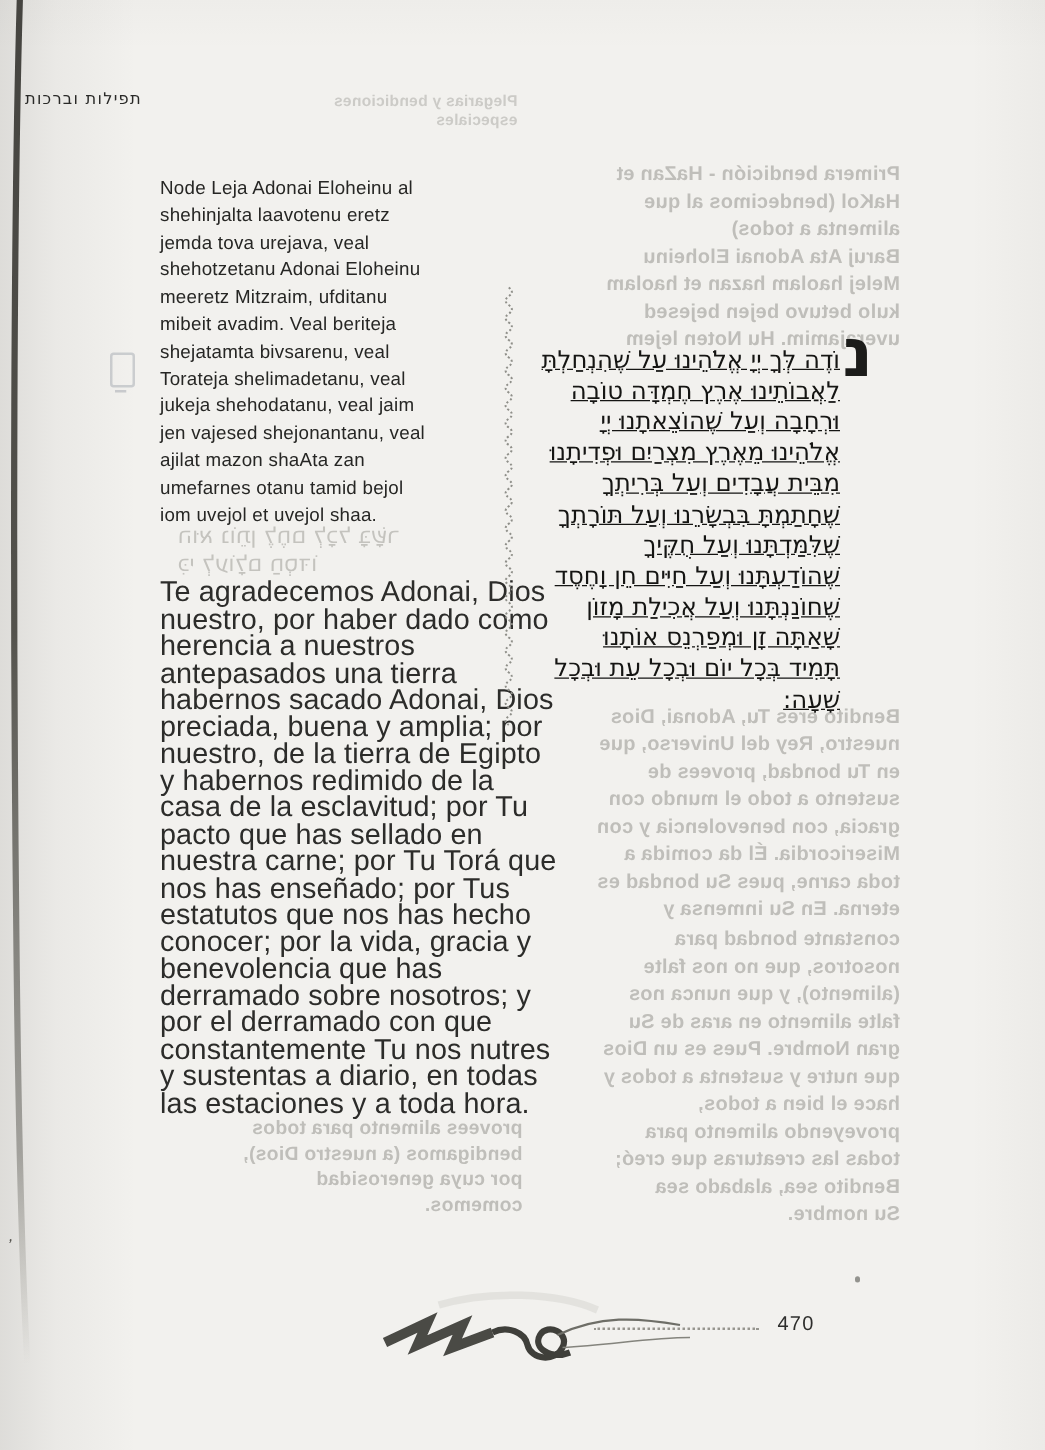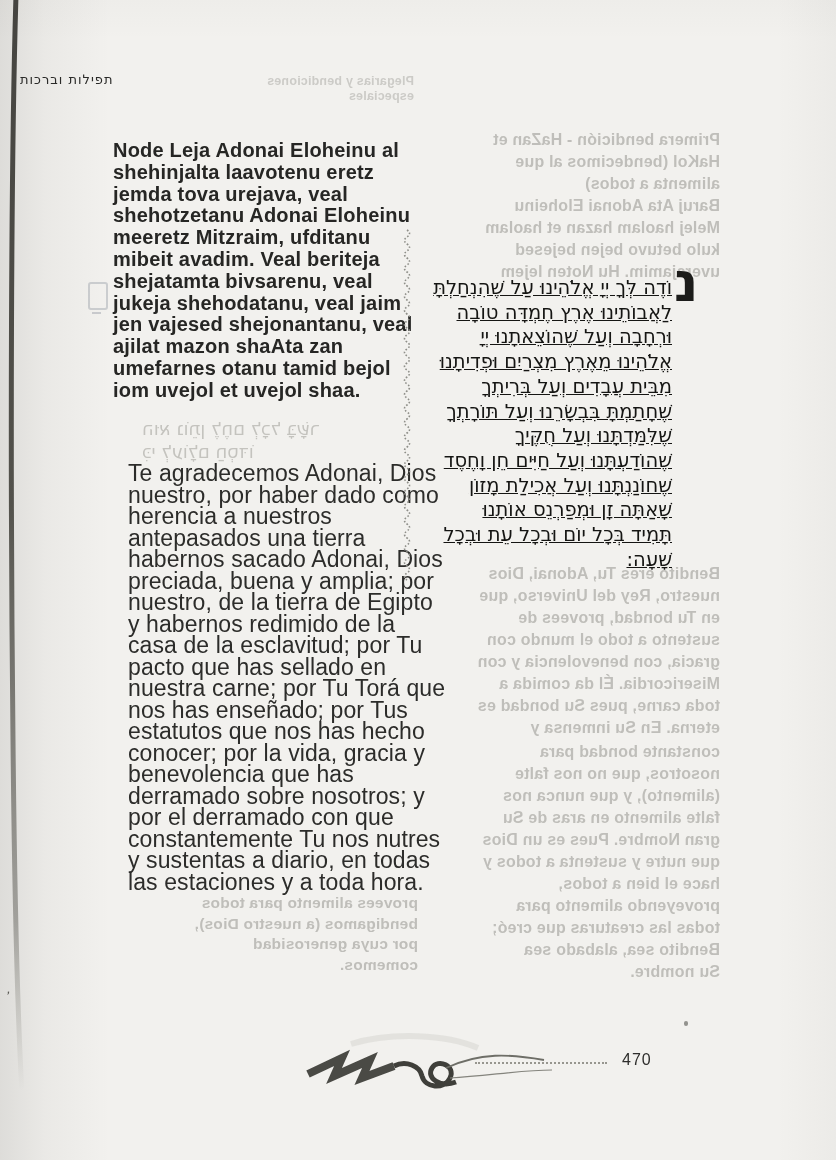--- a/index.html
+++ b/index.html
@@ -11,22 +11,22 @@
     background-image:
       linear-gradient(90deg, rgba(40,38,34,0.10) 0px, rgba(40,38,34,0.04) 45px, rgba(40,38,34,0.0) 110px),
       linear-gradient(270deg, rgba(40,38,34,0.03) 0px, rgba(40,38,34,0.0) 60px),
       linear-gradient(180deg, rgba(40,38,34,0.02) 0px, rgba(40,38,34,0.0) 40px);
     overflow:hidden;
     font-family:"Liberation Sans", sans-serif;
   }
   .abs{position:absolute;}
   
   .translit{
-    left:113px; top:140px; width:300px;
-    font-weight:700; font-size:20px; line-height:21.8px;
+    left:128px; top:140px; width:300px;
+    font-weight:400; font-size:15px; line-height:21.8px;
     color:#262624; letter-spacing:0.2px;
   }
   .translation{
     left:128px; top:463px; width:300px;
     font-weight:400; font-size:23px; line-height:21.5px;
     color:#2c2c2a; letter-spacing:0.1px;
   }
   
   .hebrew-block{
     left:413px; top:276px; width:259px;
@@ -153,20 +153,21 @@
     </div>
 
   <div class="abs translit">
       <div class="ln">Node Leja Adonai Eloheinu al</div>
       <div class="ln">shehinjalta laavotenu eretz</div>
       <div class="ln">jemda tova urejava, veal</div>
       <div class="ln">shehotzetanu Adonai Eloheinu</div>
       <div class="ln">meeretz Mitzraim, ufditanu</div>
       <div class="ln">mibeit avadim. Veal beriteja</div>
       <div class="ln">shejatamta bivsarenu, veal</div>
+      <div class="ln">Torateja shelimadetanu, veal</div>
       <div class="ln">jukeja shehodatanu, veal jaim</div>
       <div class="ln">jen vajesed shejonantanu, veal</div>
       <div class="ln">ajilat mazon shaAta zan</div>
       <div class="ln">umefarnes otanu tamid bejol</div>
       <div class="ln">iom uvejol et uvejol shaa.</div>
     </div>
   <div class="abs translation">
       <div class="ln">Te agradecemos Adonai, Dios</div>
       <div class="ln">nuestro, por haber dado como</div>
       <div class="ln">herencia a nuestros</div>

